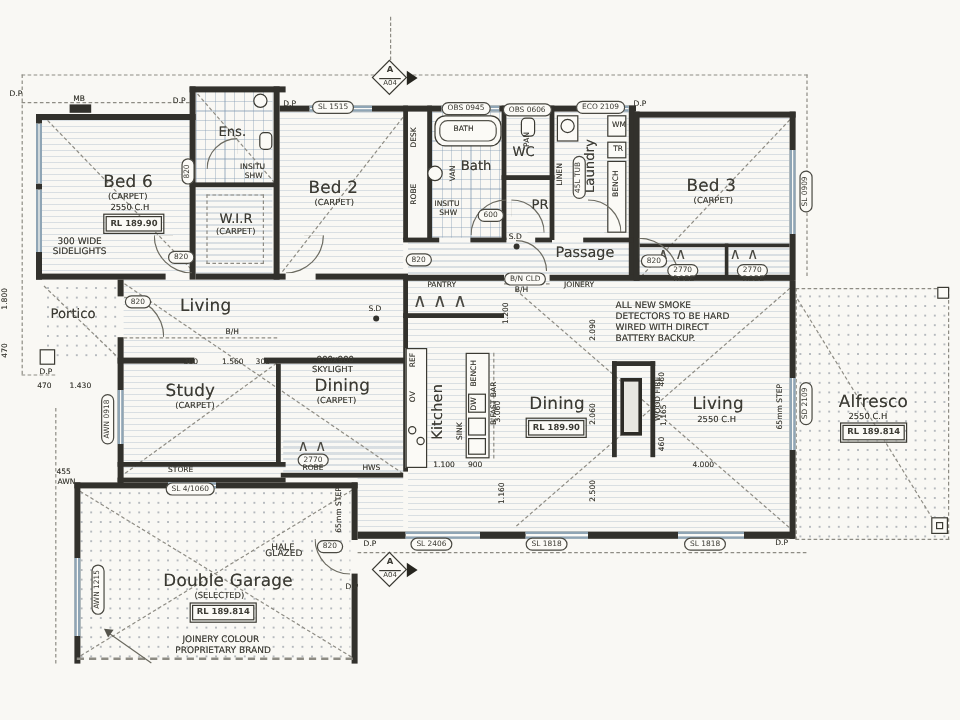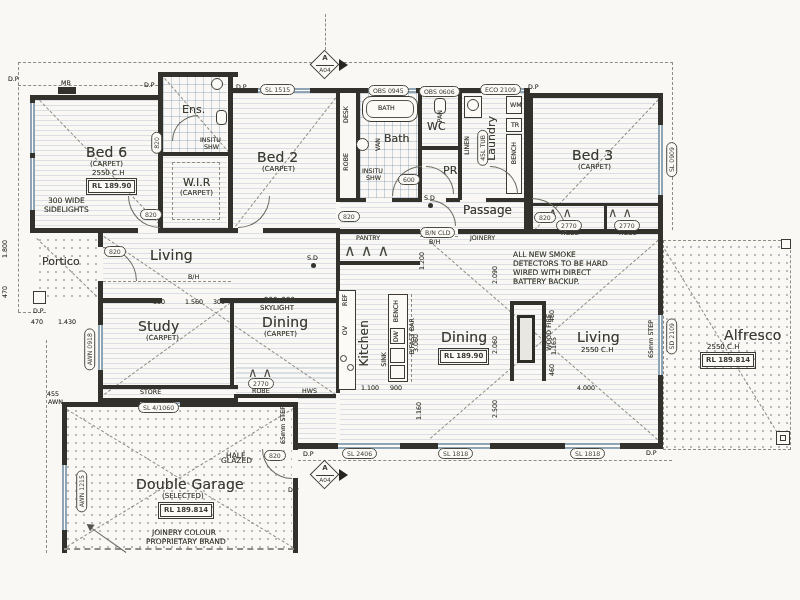--- a/index.html
+++ b/index.html
@@ -259,21 +259,21 @@
   <div class="lbl sub" style="left:264px;top:331px">(CARPET)</div>
 
   <div class="lbl big v" style="left:358px;top:320px;font-size:12px">Kitchen</div>
 
   <div class="lbl big" style="left:441px;top:330px">Dining</div>
   <div class="rl" style="left:440px;top:350px">RL 189.90</div>
 
   <div class="lbl big" style="left:577px;top:330px">Living</div>
   <div class="lbl sub" style="left:581px;top:347px">2550 C.H</div>
 
-  <div class="lbl big" style="left:724px;top:328px">Alfresco</div>
+  <div class="lbl big" style="left:699px;top:328px">Alfresco</div>
   <div class="lbl sub" style="left:707px;top:344px">2550 C.H</div>
   <div class="rl" style="left:702px;top:354px">RL 189.814</div>
 
   <div class="lbl big" style="left:136px;top:477px">Double Garage</div>
   <div class="lbl sub" style="left:162px;top:493px">(SELECTED)</div>
   <div class="rl" style="left:160px;top:504px">RL 189.814</div>
   <div class="lbl sm" style="left:152px;top:529px">JOINERY COLOUR</div>
   <div class="lbl sm" style="left:146px;top:538px">PROPRIETARY BRAND</div>
 
   <div class="lbl tiny v" style="left:343px;top:106px">DESK</div>

